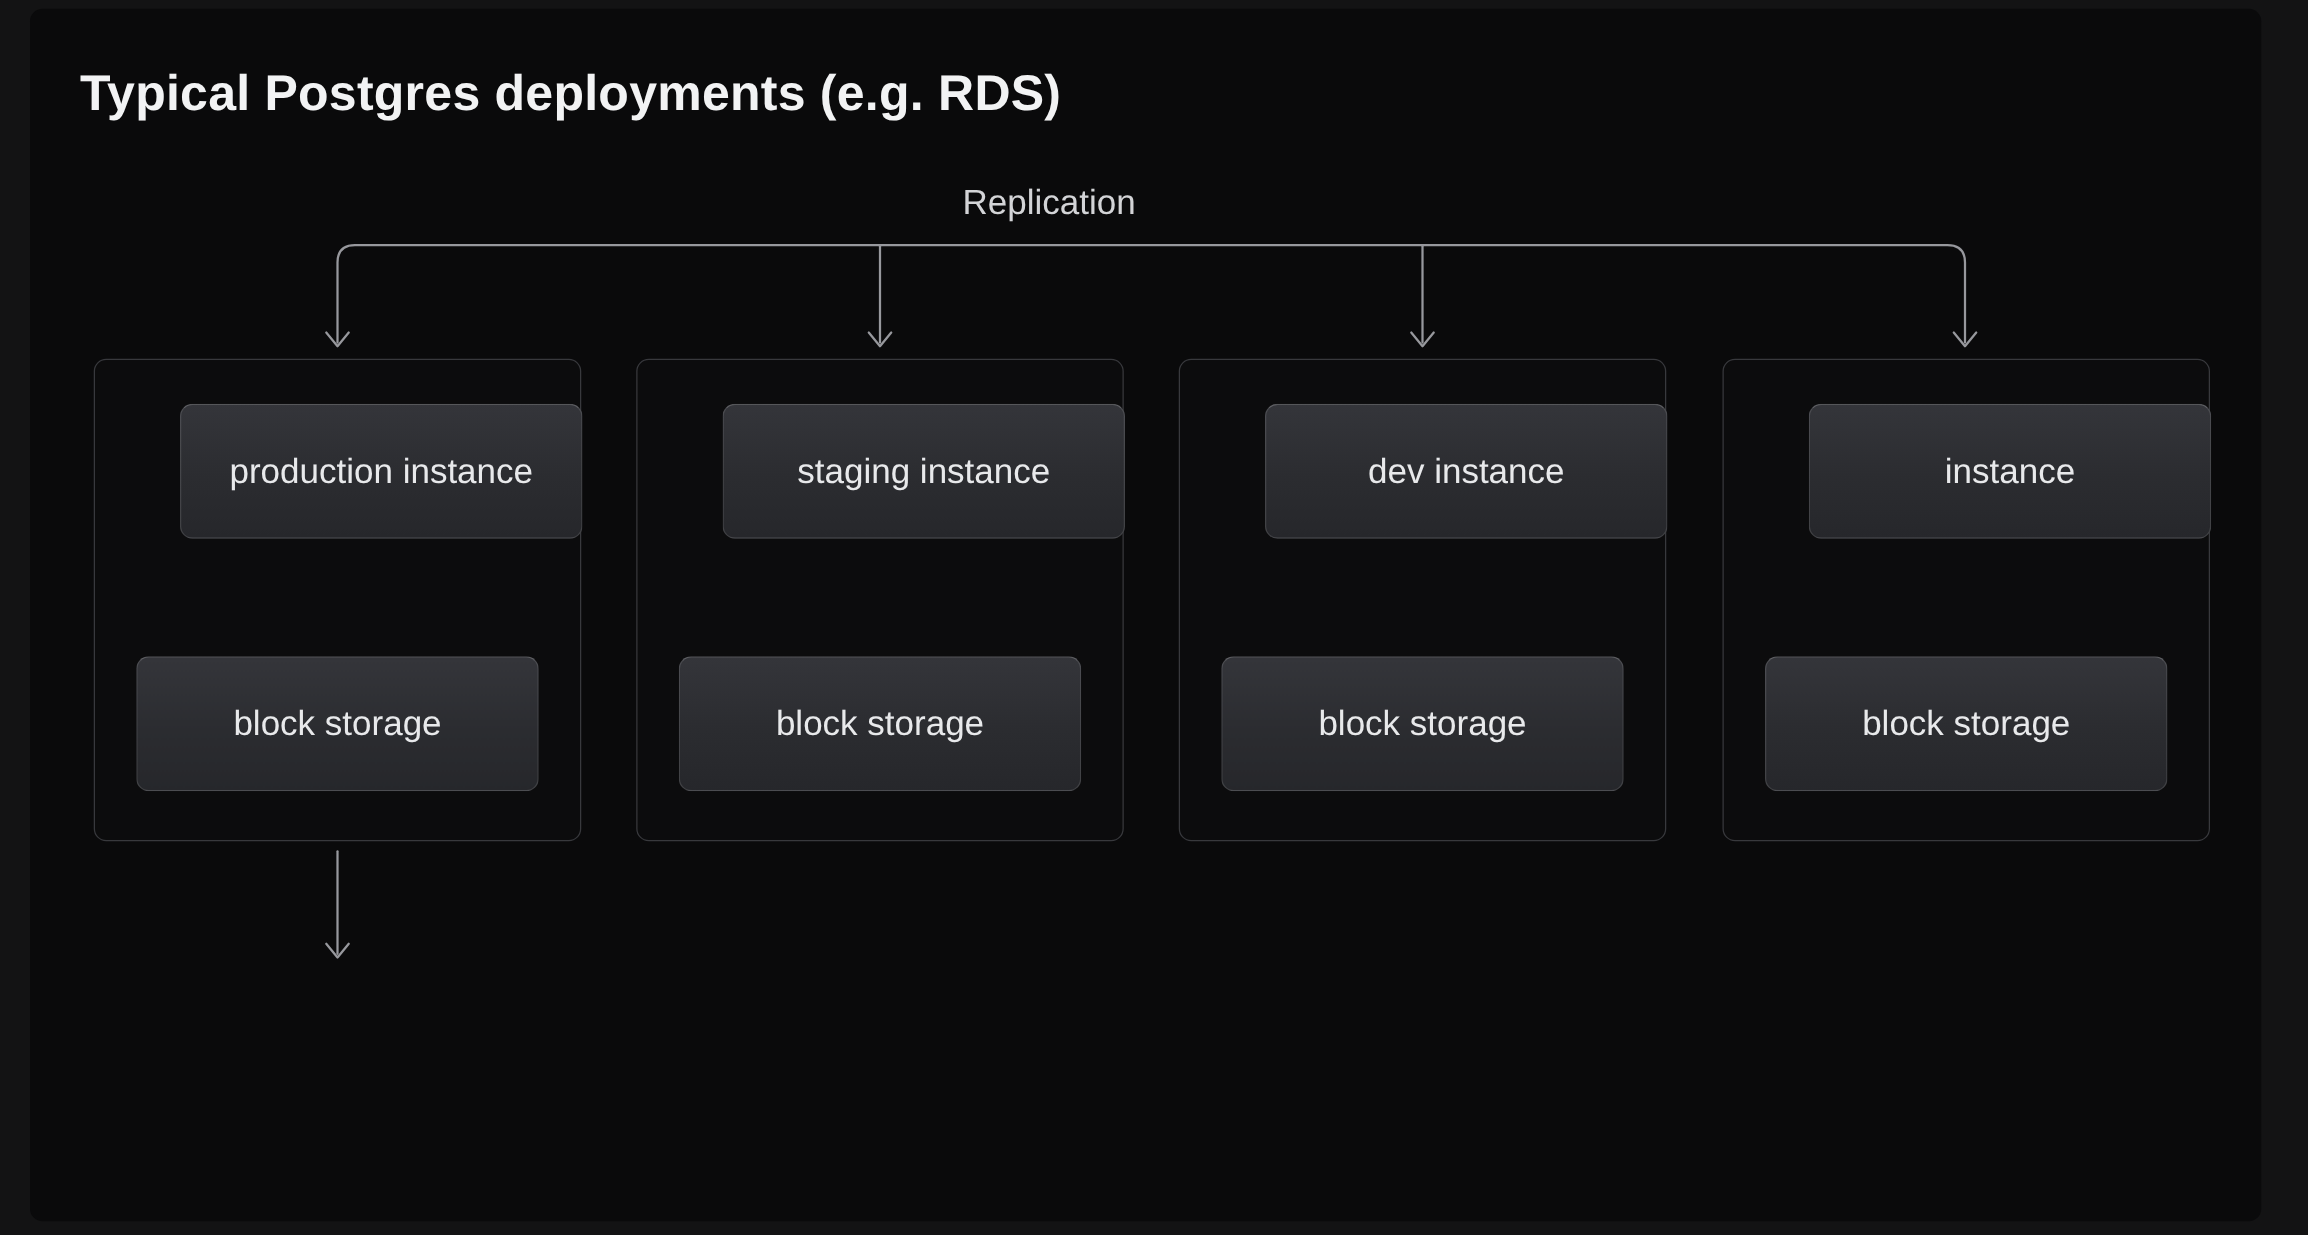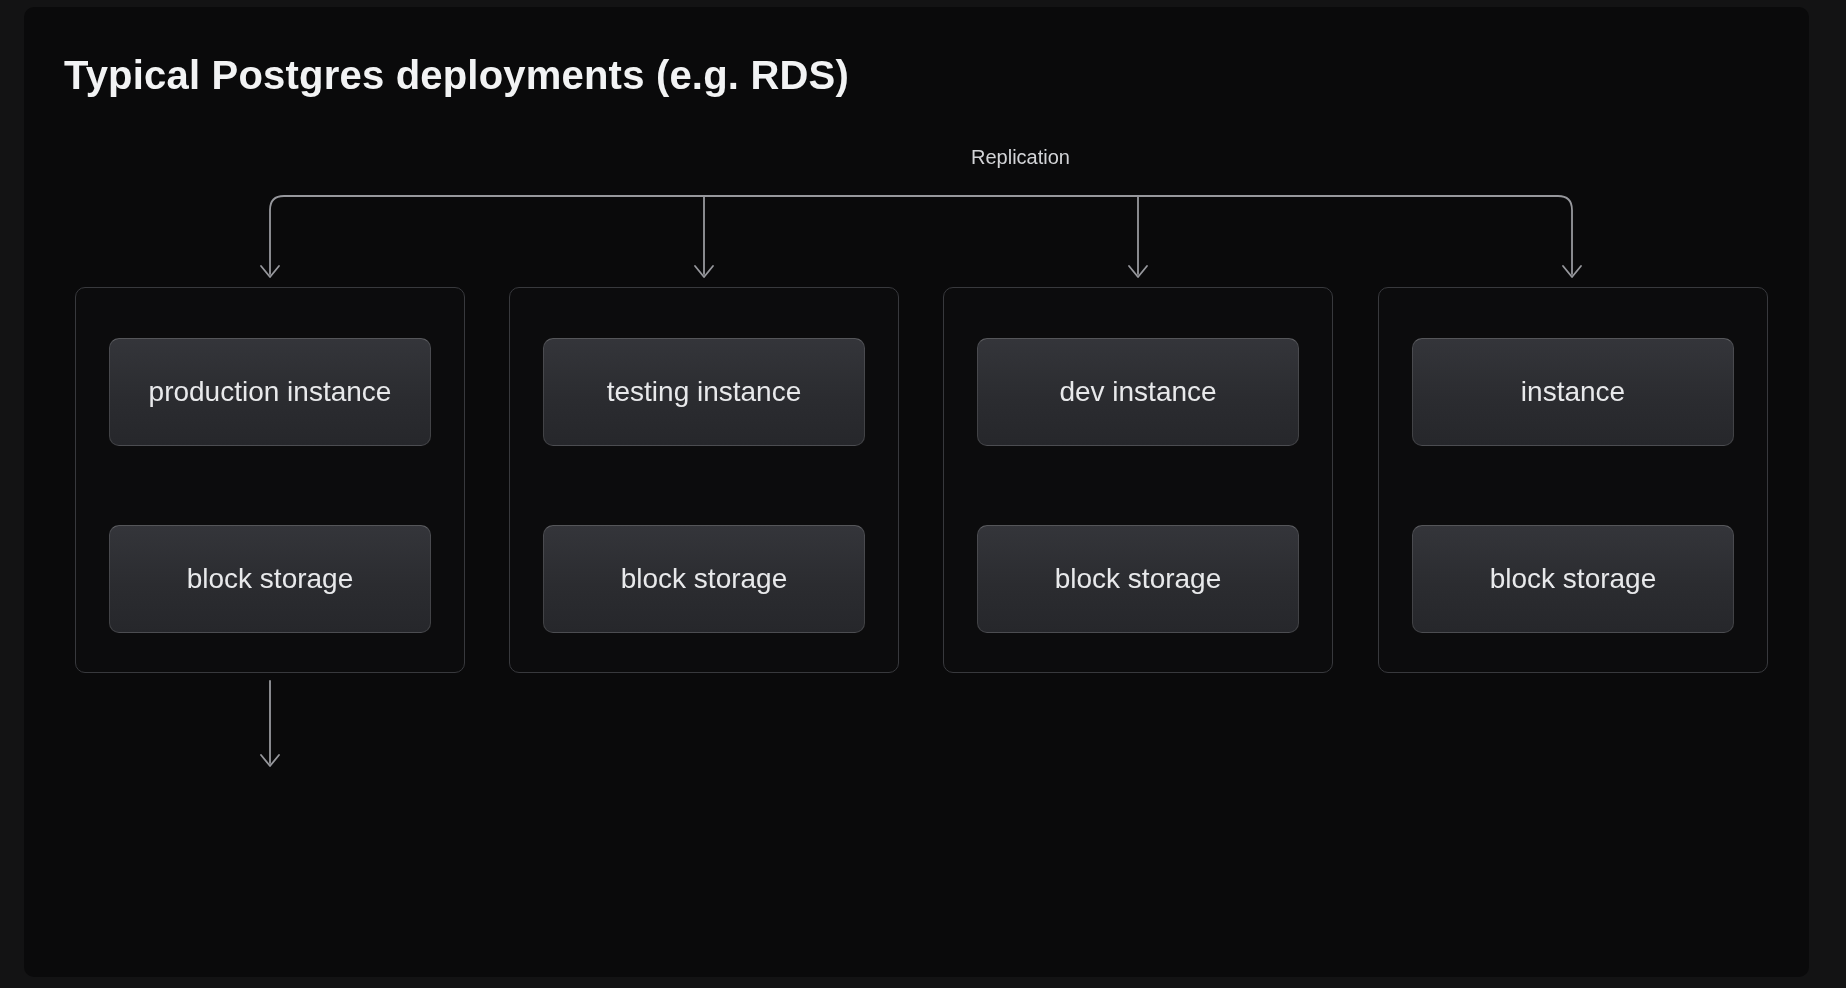--- a/index.html
+++ b/index.html
@@ -26,22 +26,22 @@
     left: 64px; top: 53px;
     font-size: 40px;
     font-weight: 600;
     letter-spacing: 0.2px;
     color: #f2f3f4;
   }
   .replication-label {
     position: absolute;
     left: 770px; top: 146px;
     width: 300px;
-    text-align: right;
-    font-size: 20px;
+    text-align: left;
+    font-size: 28px;
     font-weight: 400;
     color: #d3d4d7;
   }
   svg.connectors {
     position: absolute;
     left: 0; top: 0;
     width: 1846px; height: 988px;
     pointer-events: none;
   }
   svg.connectors path {
@@ -72,21 +72,21 @@
     justify-content: center;
     text-align: center;
     background: linear-gradient(180deg, #34353a 0%, #2b2c30 55%, #26272b 100%);
     border: 1px solid rgba(255,255,255,0.12);
     border-top-color: rgba(255,255,255,0.22);
     border-radius: 10px;
     color: #e8e9eb;
     font-size: 28px;
     font-weight: 400;
   }
-  .node.instance { top: 50px; }
+  .node.instance { top: 35px; margin-left: 35px; }
   .node.storage  { top: 237px; }
   .blob {
     position: absolute;
     left: 75px; top: 773px;
     width: 822px; height: 152px;
     display: flex;
     flex-direction: column;
     align-items: center;
     justify-content: center;
     text-align: center;
@@ -142,21 +142,21 @@
     <div class="node instance">
       <span>production instance</span>
     </div>
     <div class="node storage">
       <span>block storage</span>
     </div>
   </div>
 
   <div class="group g2">
     <div class="node instance">
-      <span>testing instance</span>
+      <span>staging instance</span>
     </div>
     <div class="node storage">
       <span>block storage</span>
     </div>
   </div>
 
   <div class="group g3">
     <div class="node instance">
       <span>dev instance</span>
     </div>

